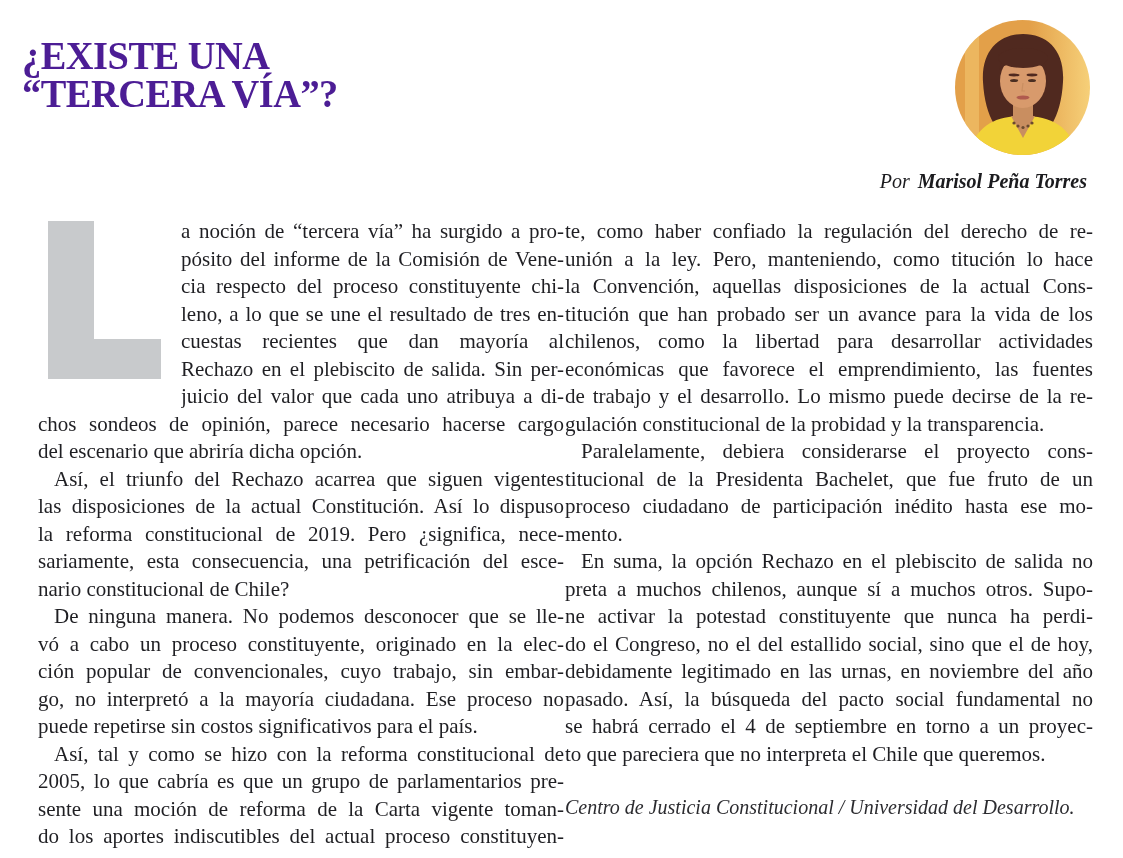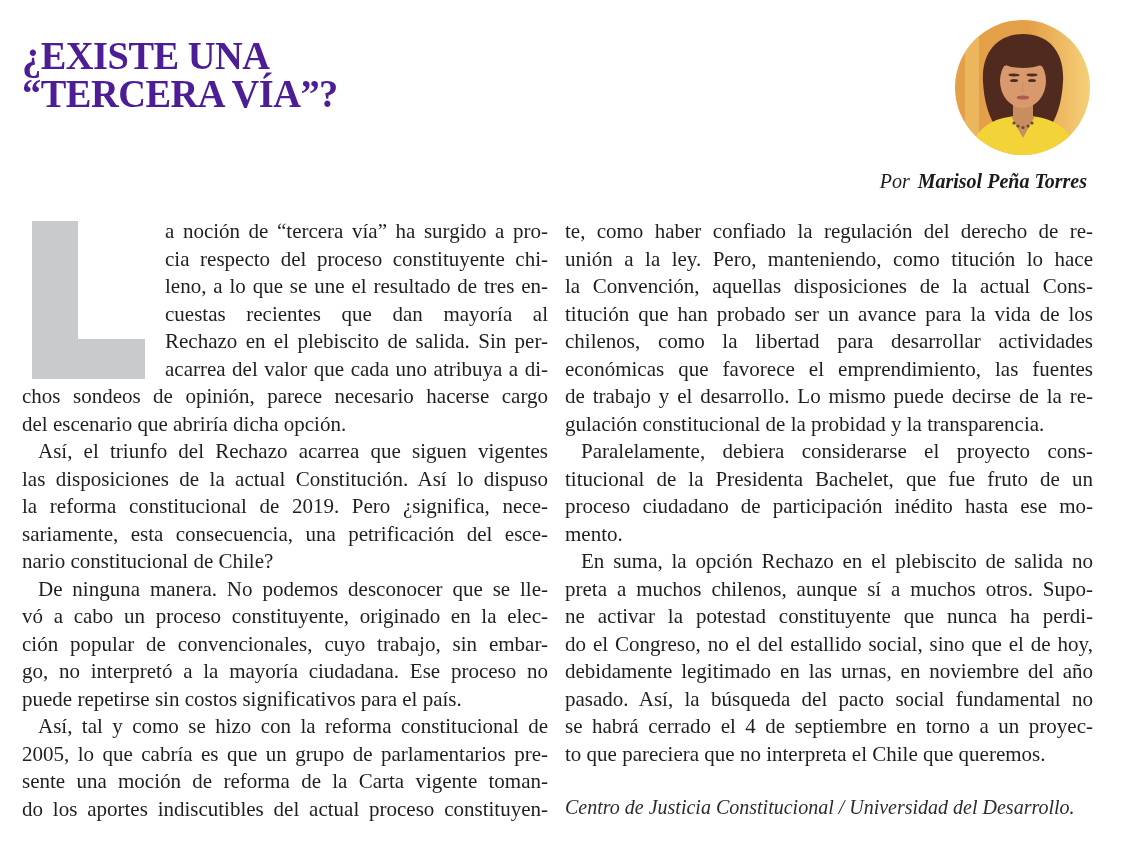--- a/index.html
+++ b/index.html
@@ -27,21 +27,21 @@
     position:absolute;top:166px;right:36px;
     font-style:italic;font-size:20px;line-height:30px;color:#1b1b1e;
     white-space:nowrap;
   }
   .byline .name{font-weight:700;margin-left:8px;}
   
   .col{
     position:absolute;top:218px;
     font-size:21px;line-height:27.5px;color:#1f1f23;
   }
-  .col-left{left:22px;width:526px;}
+  .col-left{left:38px;width:526px;}
   .col-right{left:565px;width:528px;}
   .line{
     height:27.5px;overflow:hidden;white-space:normal;
     text-align:justify;text-align-last:justify;
   }
   .line.flush{text-align-last:left;}
   .line.dc{margin-left:143px;}
   .line.p-indent{text-indent:16px;}
   
   .dropcap{
@@ -106,25 +106,26 @@
 
 <div class="byline">
   <span>Por</span><span class="name">Marisol Peña Torres</span>
 </div>
 
 <div class="col col-left">
   <svg class="dropcap" width="113" height="158" viewBox="0 0 113 158" aria-label="L">
     <polygon points="0,0 46,0 46,118 113,118 113,158 0,158" fill="#c8cacc"></polygon>
   </svg>
 <div class="line dc">a noción de “tercera vía” ha surgido a pro-</div>
+    <div class="line dc">pósito del informe de la Comisión de Vene-</div>
     <div class="line dc">cia respecto del proceso constituyente chi-</div>
     <div class="line dc">leno, a lo que se une el resultado de tres en-</div>
     <div class="line dc">cuestas recientes que dan mayoría al</div>
     <div class="line dc">Rechazo en el plebiscito de salida. Sin per-</div>
-    <div class="line dc">acarrea del valor que cada uno atribuya a di-</div>
+    <div class="line dc">juicio del valor que cada uno atribuya a di-</div>
     <div class="line">chos sondeos de opinión, parece necesario hacerse cargo</div>
     <div class="line flush">del escenario que abriría dicha opción.</div>
     <div class="line p-indent">Así, el triunfo del Rechazo acarrea que siguen vigentes</div>
     <div class="line">las disposiciones de la actual Constitución. Así lo dispuso</div>
     <div class="line">la reforma constitucional de 2019. Pero ¿significa, nece-</div>
     <div class="line">sariamente, esta consecuencia, una petrificación del esce-</div>
     <div class="line flush">nario constitucional de Chile?</div>
     <div class="line p-indent">De ninguna manera. No podemos desconocer que se lle-</div>
     <div class="line">vó a cabo un proceso constituyente, originado en la elec-</div>
     <div class="line">ción popular de convencionales, cuyo trabajo, sin embar-</div>

